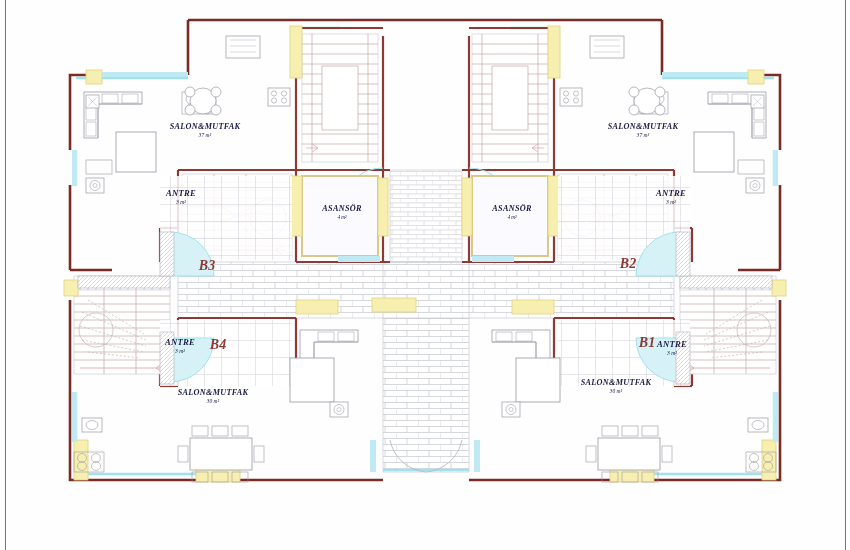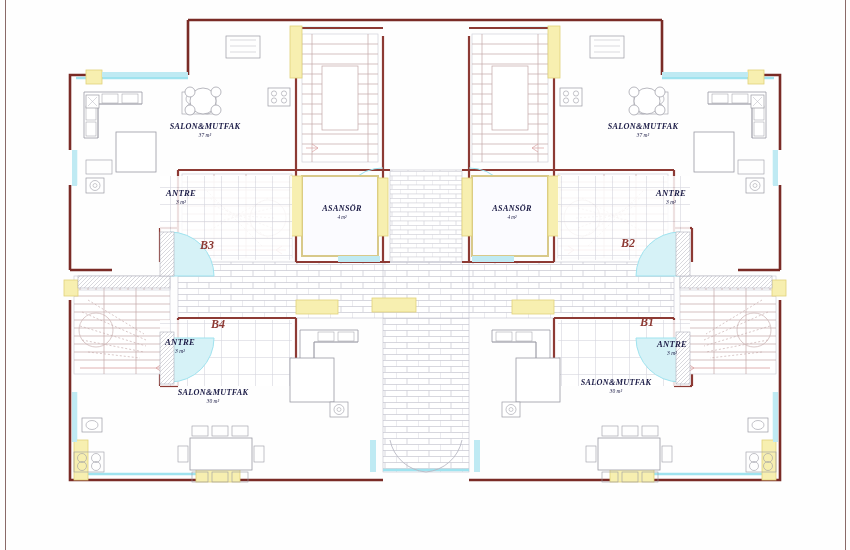--- a/index.html
+++ b/index.html
@@ -11,21 +11,21 @@
        font-family:"Liberation Serif",serif;font-style:italic;
        color:#20204a;white-space:nowrap;pointer-events:none;}
   .lbl .nm{display:block;font-weight:700;letter-spacing:.3px;}
   .lbl .ar{display:block;font-weight:400;}
   .lbl-room{font-size:8.2px;}
   .lbl-room .ar{font-size:5.4px;margin-top:1px;}
   .lbl-antre{font-size:8.6px;}
   .lbl-antre .ar{font-size:5.6px;margin-top:1px;}
   .lbl-asan{font-size:8.2px;}
   .lbl-asan .ar{font-size:5.2px;margin-top:1px;}
-  .lbl-unit{font-size:12px;color:#8d3a34;font-weight:700;font-style:italic;}
+  .lbl-unit{font-size:14px;color:#8d3a34;font-weight:700;font-style:italic;margin-top:21px;}
 </style>
 </head>
 <body>
 
 <div id="plan-root">
 
 <svg id="plan-svg" width="850" height="550" viewBox="0 0 850 550">
   <defs>
 
     <pattern id="brick" width="22" height="12" patternUnits="userSpaceOnUse">

